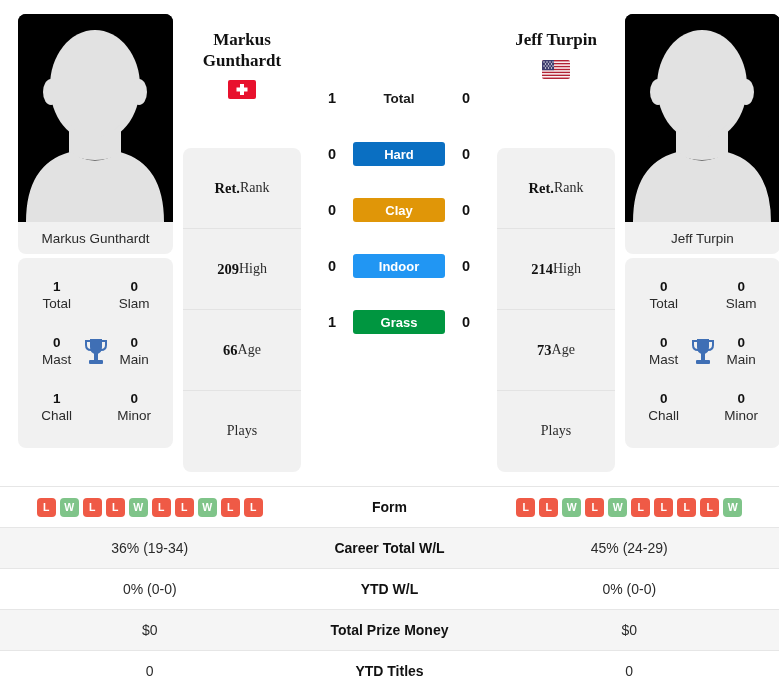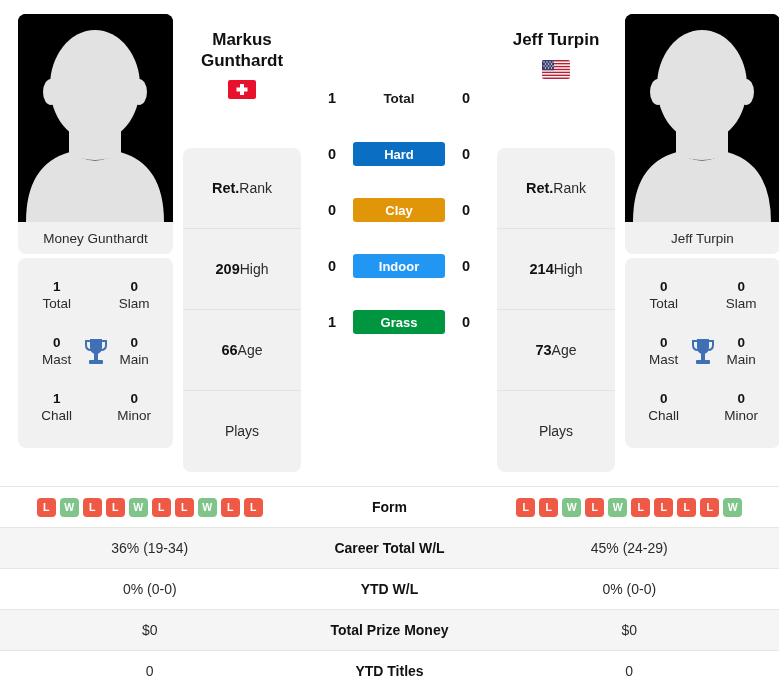--- a/index.html
+++ b/index.html
@@ -59,21 +59,21 @@
   .trophy {
     position: absolute; left: 50%; top: 50%;
     transform: translate(-50%, -50%);
     width: 28px; height: 30px;
   }
 
   
   .rank-col {
     width: 118px; flex: 0 0 118px;
     margin: 0 10px;
-    display: flex; flex-direction: column;
+    display: flex; flex-direction: column; font-family: Liberation Serif, serif;
   }
   .player-head {
     text-align: center;
     padding-top: 16px;
     height: 134px;
   }
   .player-name {
     font-size: 17px; font-weight: bold; color: #111;
     line-height: 1.22;
   }
@@ -161,21 +161,21 @@
       <div class="photo-card">
         <svg class="silhouette" viewBox="0 0 155 208" preserveAspectRatio="xMidYMin slice">
           <rect x="0" y="0" width="155" height="208" fill="#000000"></rect>
           <ellipse cx="77" cy="72" rx="45" ry="56" fill="#e2e2e2"></ellipse>
           <ellipse cx="33" cy="78" rx="8" ry="13" fill="#e2e2e2"></ellipse>
           <ellipse cx="121" cy="78" rx="8" ry="13" fill="#e2e2e2"></ellipse>
           <path d="M51 110 Q77 136 103 110 L103 140 Q77 152 51 140 Z" fill="#e2e2e2"></path>
           <path d="M8 208 Q8 150 52 138 Q77 155 102 138 Q146 150 146 208 Z" fill="#e2e2e2"></path>
         </svg>
       </div>
-      <div class="name-strip">Money Gunthardt</div>
+      <div class="name-strip">Markus Gunthardt</div>
 
       <div class="titles-card">
         <div class="titles-row">
           <div class="tcell">
             <span class="tval">1</span>
             <span class="tlab">Total</span>
           </div>
           <div class="tcell">
             <span class="tval">0</span>
             <span class="tlab">Slam</span>

